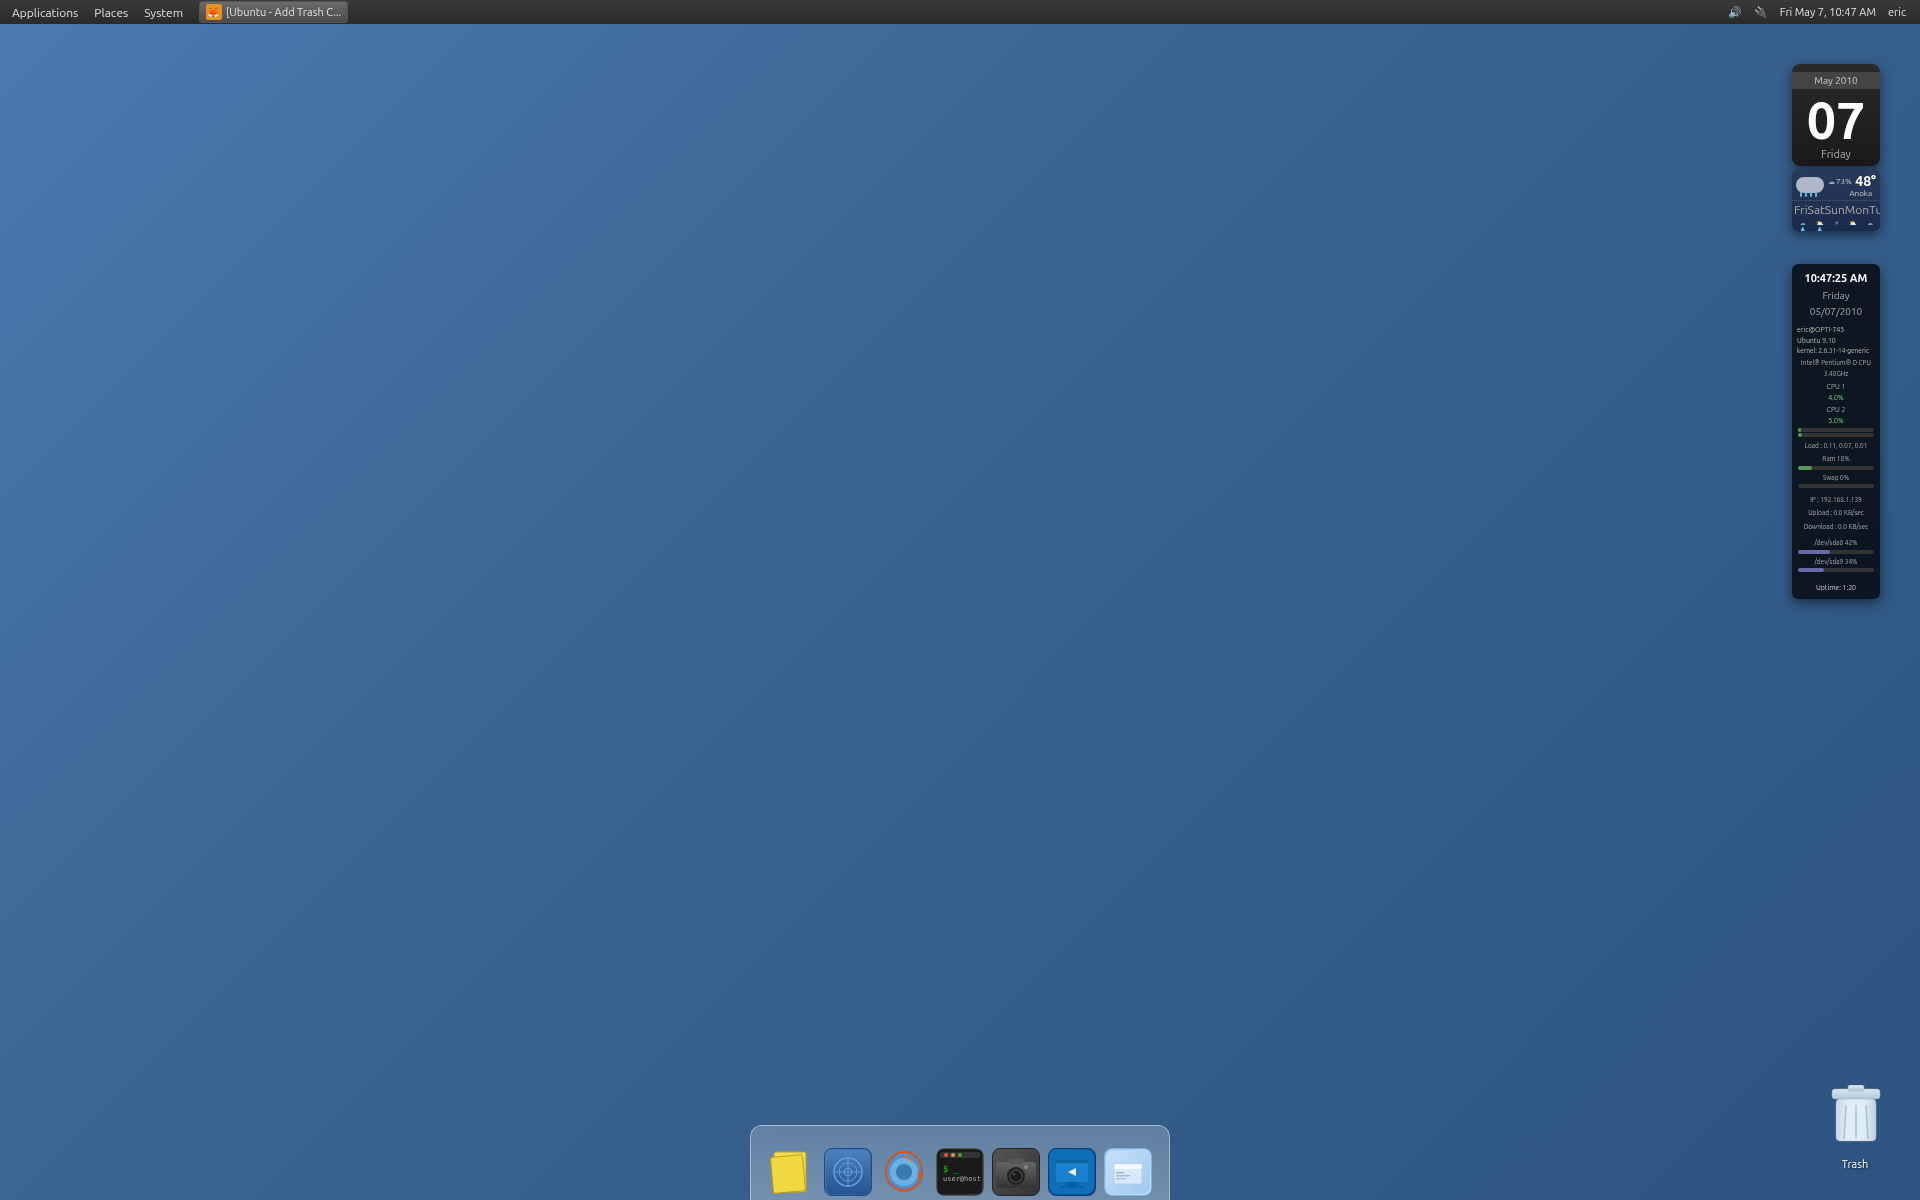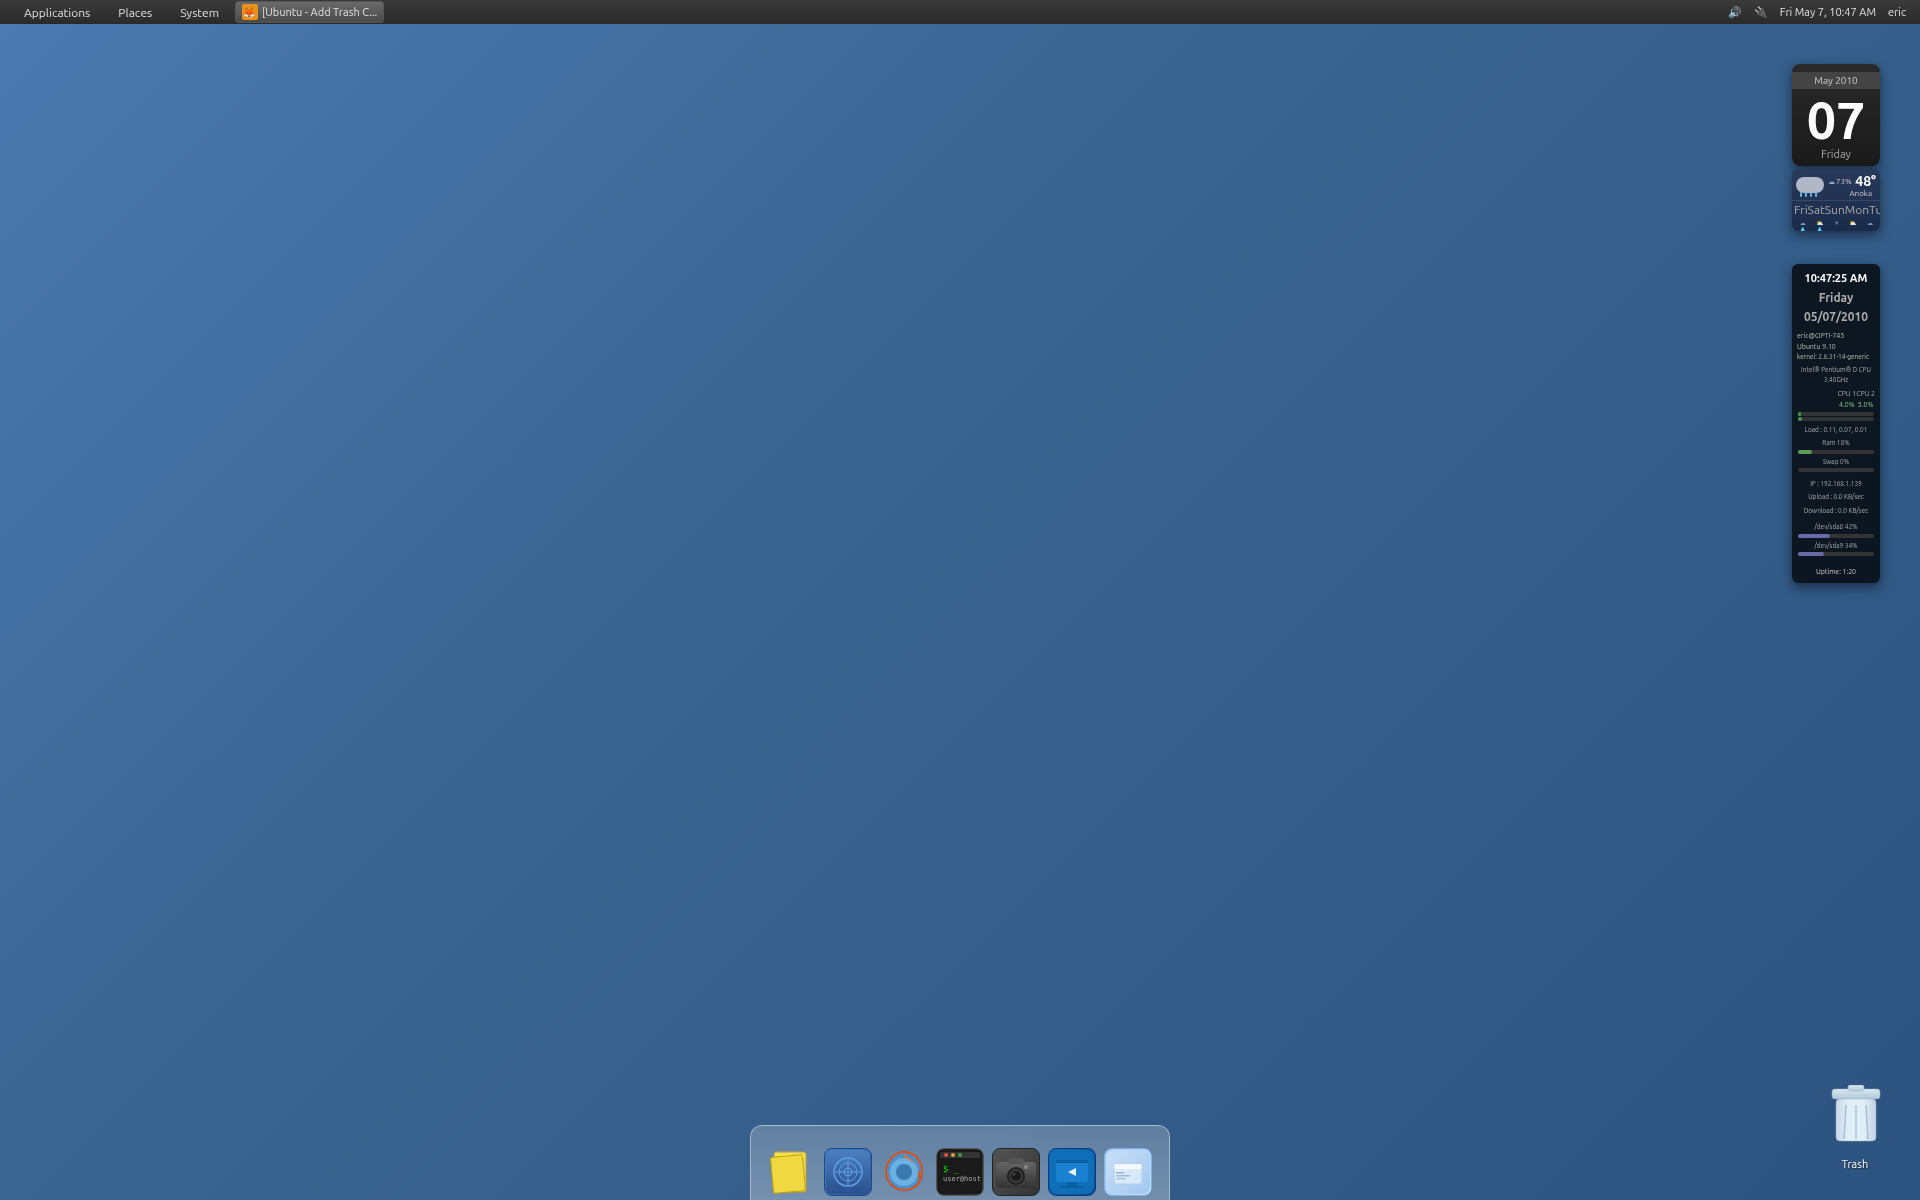--- a/index.html
+++ b/index.html
@@ -27,21 +27,20 @@
 
     .panel-menu-item {
       color: #e0e0e0;
       font-size: 12px;
       padding: 0 8px;
       height: 100%;
       display: flex;
       align-items: center;
       cursor: pointer;
       white-space: nowrap;
-      margin-left: 12px;
     }
 
     .panel-window-button {
       display: flex;
       align-items: center;
       height: 22px;
       background: linear-gradient(to bottom, #6a6a6a, #4a4a4a);
       border: 1px solid #555;
       border-radius: 3px;
       padding: 0 6px;
@@ -226,38 +225,38 @@
     }
 
     .sysmon-time {
       font-size: 11px;
       color: white;
       text-align: center;
       font-weight: bold;
     }
 
     .sysmon-date {
-      font-size: 12px;
+      font-size: 10px;
       color: #aaa;
       text-align: center;
       margin-bottom: 4px;
-      font-weight: bold;
     }
 
     .sysmon-line {
       display: flex;
       justify-content: space-between;
       font-size: 7px;
       color: #b0c0b0;
     }
 
     .sysmon-cpu-row {
       display: flex;
-      justify-content: flex-end;
+      justify-content: space-between;
       margin: 2px 0;
+      flex-direction: column;
     }
 
     .sysmon-cpu-item {
       text-align: center;
       font-size: 7px;
       color: #aaa;
     }
 
     .progress-bar {
       width: 76px;

